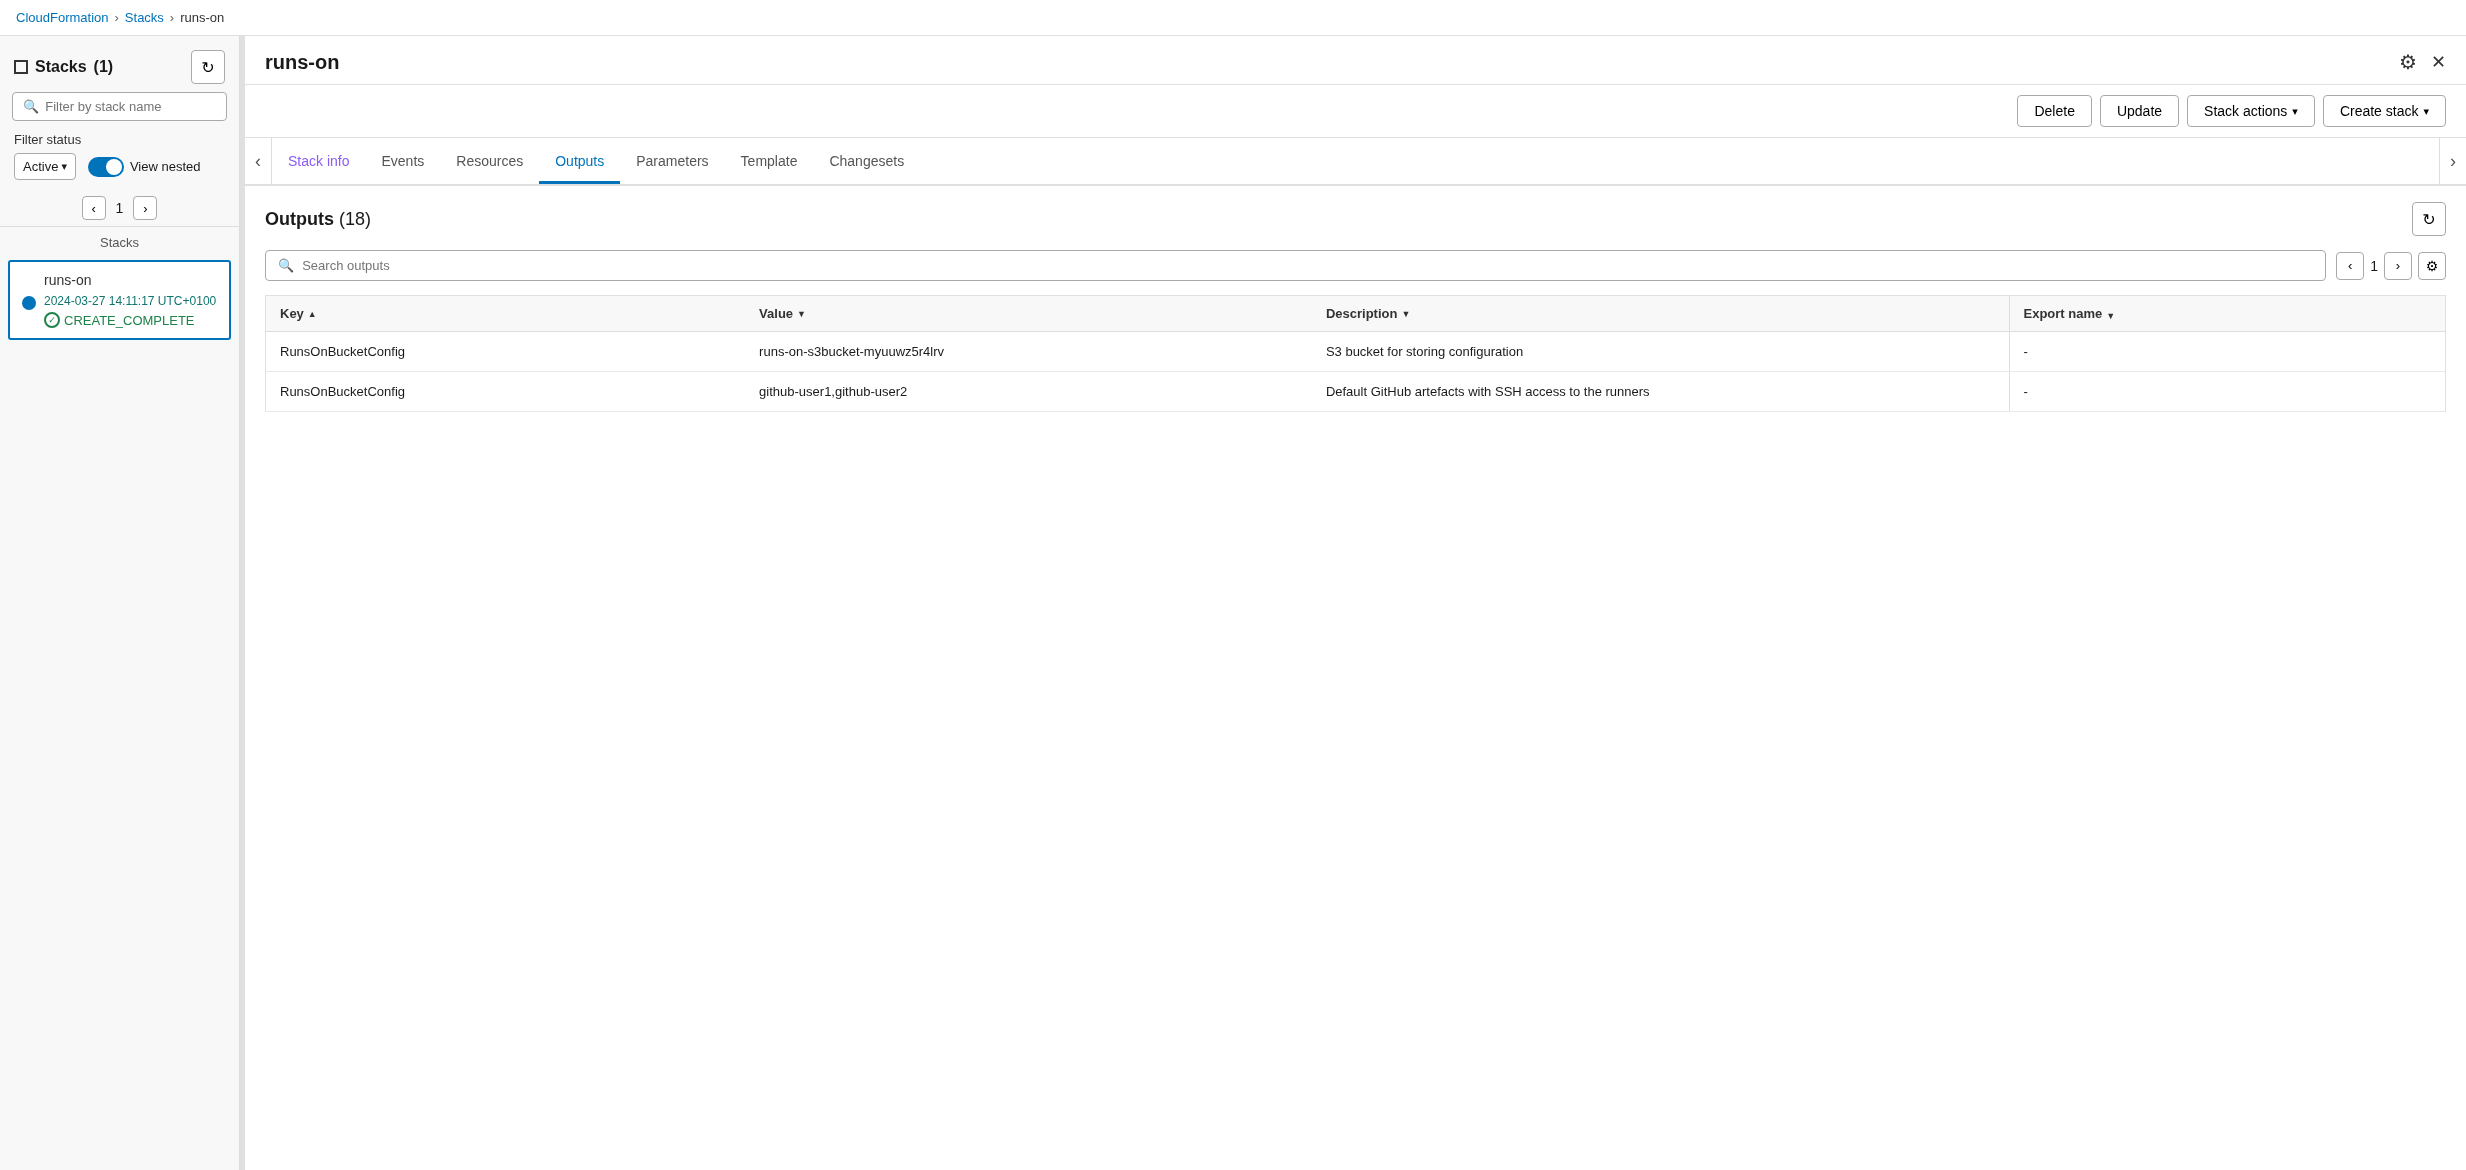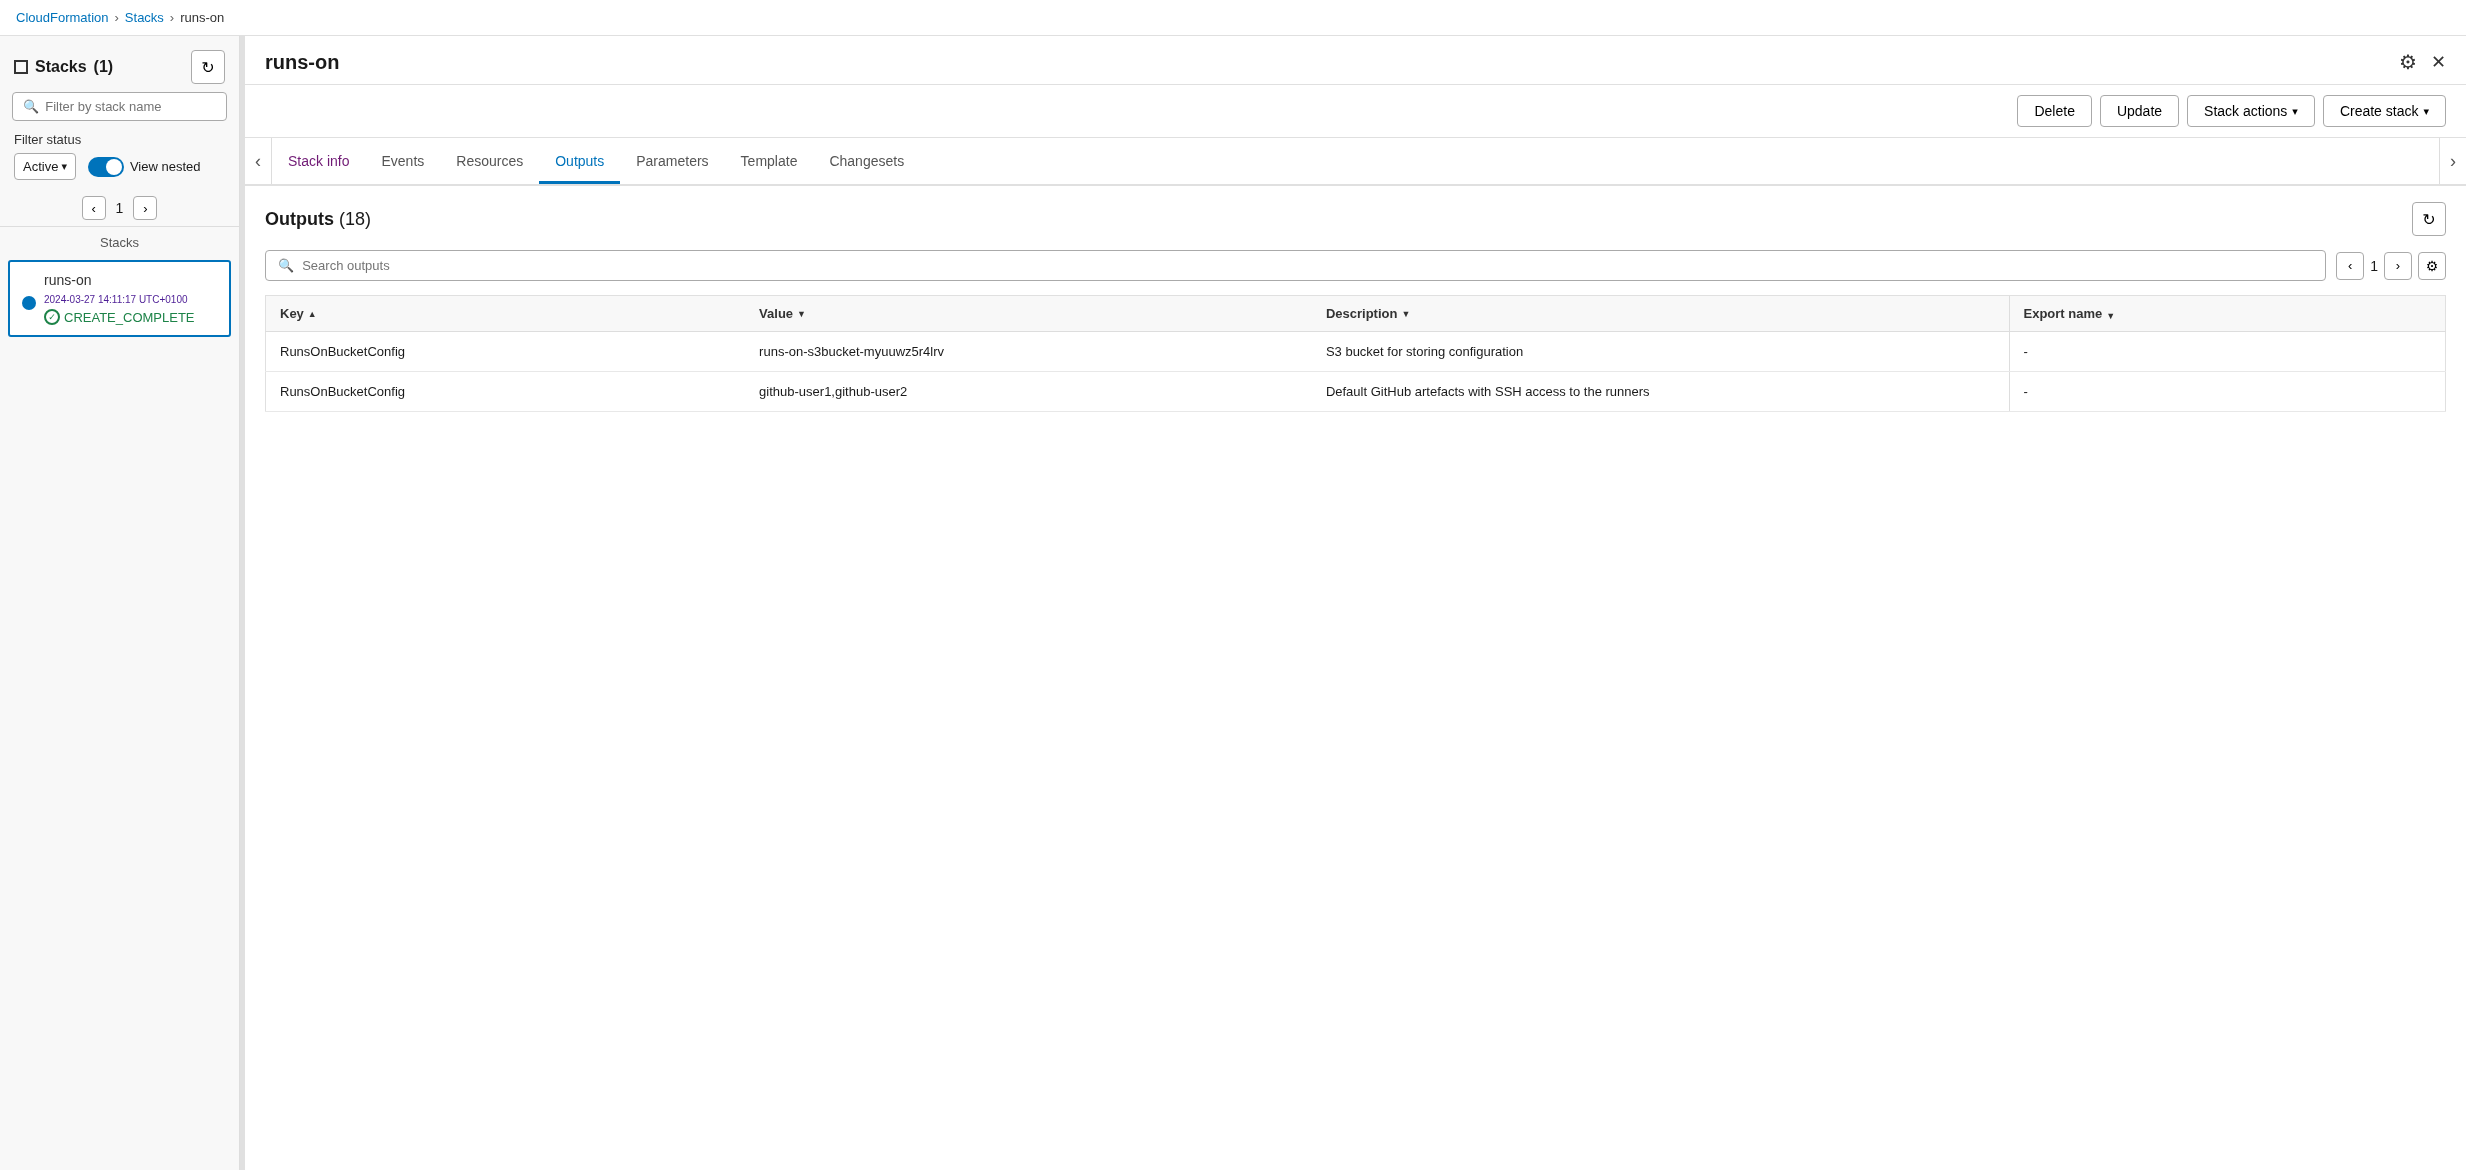--- a/index.html
+++ b/index.html
@@ -66,21 +66,21 @@
 
     <div style="text-align:center;font-size:13px;color:#555;padding:2px 0 8px;">
       <span>Stacks</span>
     </div>
 
     <div style="padding:10px 12px;border:2px solid #0073bb;background:#fff;margin:2px 8px;border-radius:3px;cursor:pointer;">
       <div style="font-size:14px;font-weight:500;color:#333;margin-left:22px;margin-bottom:6px;">runs-on</div>
       <div style="display:flex;align-items:flex-start;gap:8px;">
         <div style="width:14px;height:14px;background:#0073bb;border-radius:50%;flex-shrink:0;margin-top:2px;"></div>
         <div style="flex:1;">
-          <div style="font-size:10px;color:#4c1d95;">2024-03-27 14:11:17 UTC+0100</div>
+          <div style="font-size:12px;color:#0f766e;">2024-03-27 14:11:17 UTC+0100</div>
           <div style="display:flex;align-items:center;gap:4px;margin-top:4px;">
             <div style="width:16px;height:16px;border:2px solid #1d8348;border-radius:50%;display:flex;align-items:center;justify-content:center;font-size:9px;color:#1d8348;flex-shrink:0;">✓</div>
             <span style="font-size:13px;color:#1d8348;font-weight:500;">CREATE_COMPLETE</span>
           </div>
         </div>
       </div>
     </div>
   </div>
 
   <div style="width:5px;background:#e0e0e0;cursor:col-resize;flex-shrink:0;"></div>
@@ -107,21 +107,21 @@
         <span style="font-size:11px;">▾</span>
       </button>
       <button style="padding:7px 16px;border:1px solid #aaa;background:#fff;border-radius:4px;cursor:pointer;font-size:14px;display:flex;align-items:center;gap:5px;">
         <span>Create stack</span>
         <span style="font-size:11px;">▾</span>
       </button>
     </div>
 
     <div style="display:flex;align-items:center;border-bottom:2px solid #e0e0e0;background:#fff;overflow:hidden;">
       <button style="padding:0 10px;cursor:pointer;color:#555;font-size:18px;height:46px;background:none;border:none;border-right:1px solid #ddd;">‹</button>
-      <div style="padding:12px 16px;cursor:pointer;font-size:14px;color:#701a75;border-bottom:3px solid transparent;margin-bottom:-2px;white-space:nowrap;">
+      <div style="padding:12px 16px;cursor:pointer;font-size:14px;color:#8b5cf6;border-bottom:3px solid transparent;margin-bottom:-2px;white-space:nowrap;">
         <span>Stack info</span>
       </div>
       <div style="padding:12px 16px;cursor:pointer;font-size:14px;color:#555;border-bottom:3px solid transparent;margin-bottom:-2px;white-space:nowrap;">
         <span>Events</span>
       </div>
       <div style="padding:12px 16px;cursor:pointer;font-size:14px;color:#555;border-bottom:3px solid transparent;margin-bottom:-2px;white-space:nowrap;">
         <span>Resources</span>
       </div>
       <div style="padding:12px 16px;cursor:pointer;font-size:14px;color:#0073bb;border-bottom:3px solid #0073bb;margin-bottom:-2px;white-space:nowrap;font-weight:500;">
         <span>Outputs</span>

